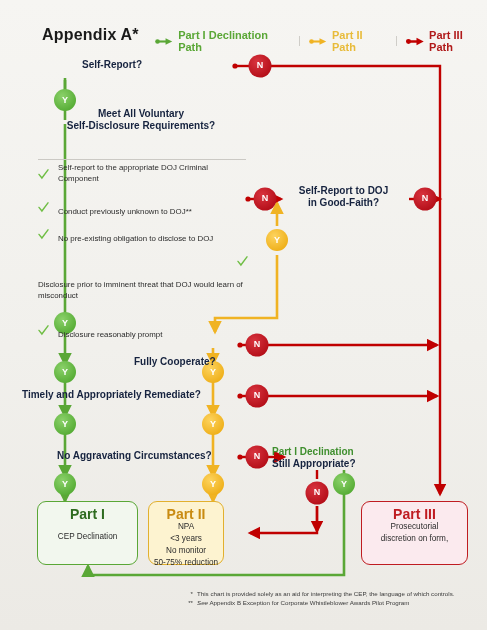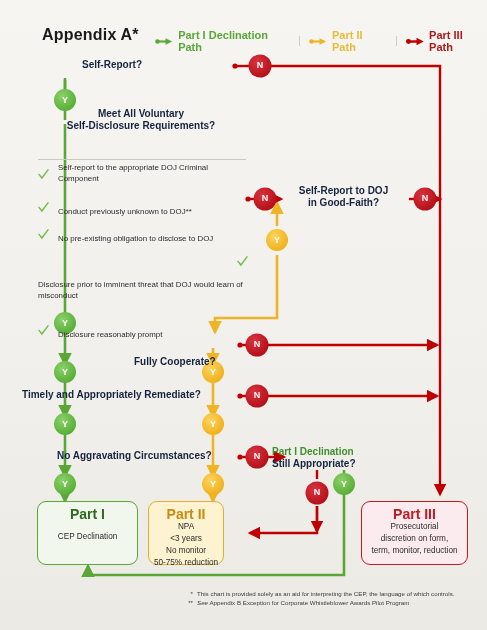--- a/index.html
+++ b/index.html
@@ -370,21 +370,20 @@
     <div class="bl">NPA</div>
     <div class="bl">&lt;3 years</div>
     <div class="bl">No monitor</div>
     <div class="bl">50-75% reduction</div>
   </div>
 
   <div class="box" id="box-part3">
     <div class="bt">Part III</div>
     <div class="bl">Prosecutorial</div>
     <div class="bl">discretion on form,</div>
-    <div class="bl">term, monitor, reduction</div>
   </div>
 
   <div class="lay" id="footnotes">
     <div class="fn">
       <span class="mk">*</span>
       <span>This chart is provided solely as an aid for interpreting the CEP, the language of which controls.</span>
     </div>
     <div class="fn">
       <span class="mk">**</span>
       <span><em>See</em> <span>Appendix B Exception for Corporate Whistleblower Awards Pilot Program</span></span>

